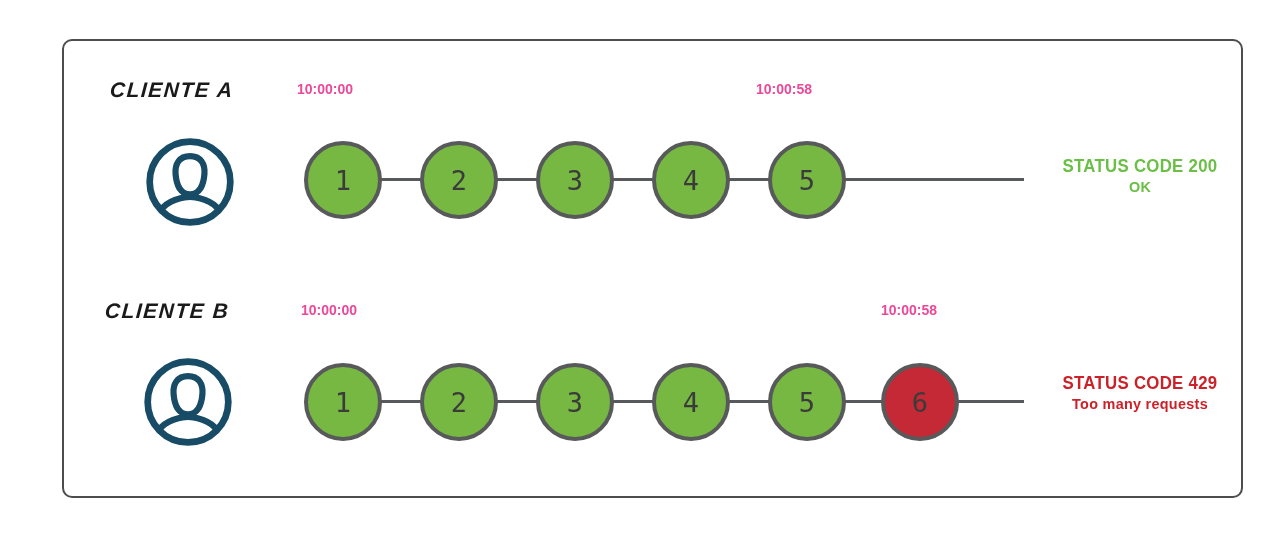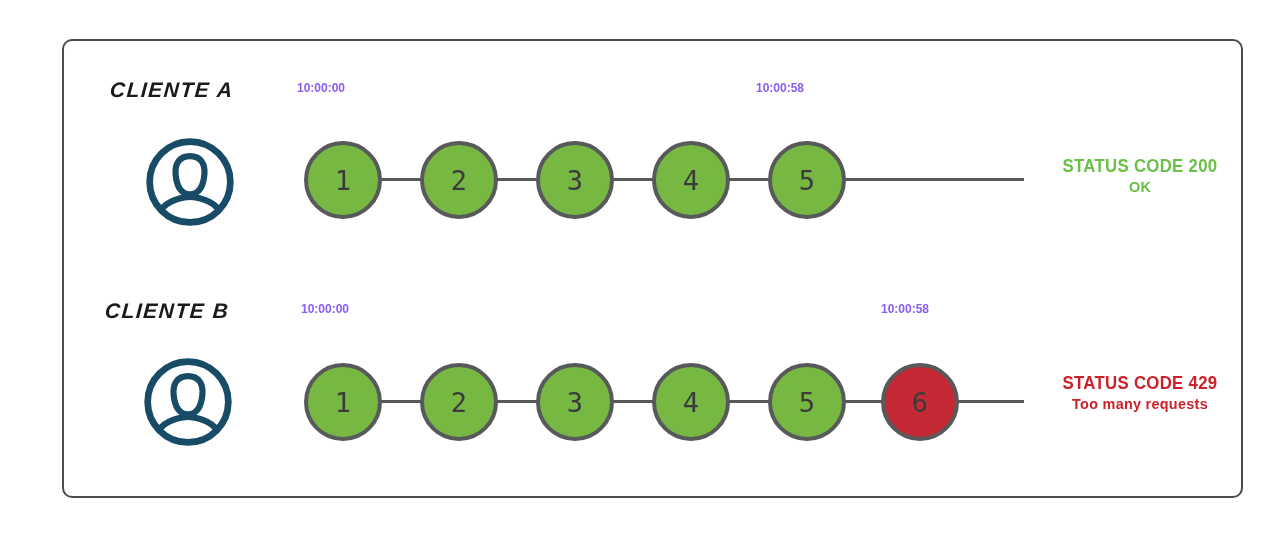--- a/index.html
+++ b/index.html
@@ -32,22 +32,22 @@
     font-weight: 700;
     font-size: 21px;
     letter-spacing: 1.5px;
     color: #1a1a1a;
     white-space: nowrap;
     transform: skewX(-4deg);
   }
   .timestamp {
     position: absolute;
     font-weight: 700;
-    font-size: 12px;
-    color: #8b5cf6;
+    font-size: 14px;
+    color: #ec4899;
     white-space: nowrap;
   }
   .user-icon {
     position: absolute;
     width: 96px;
     height: 96px;
   }
   .user-icon svg { width: 100%; height: 100%; display: block; }
   .timeline-line {
     position: absolute;

